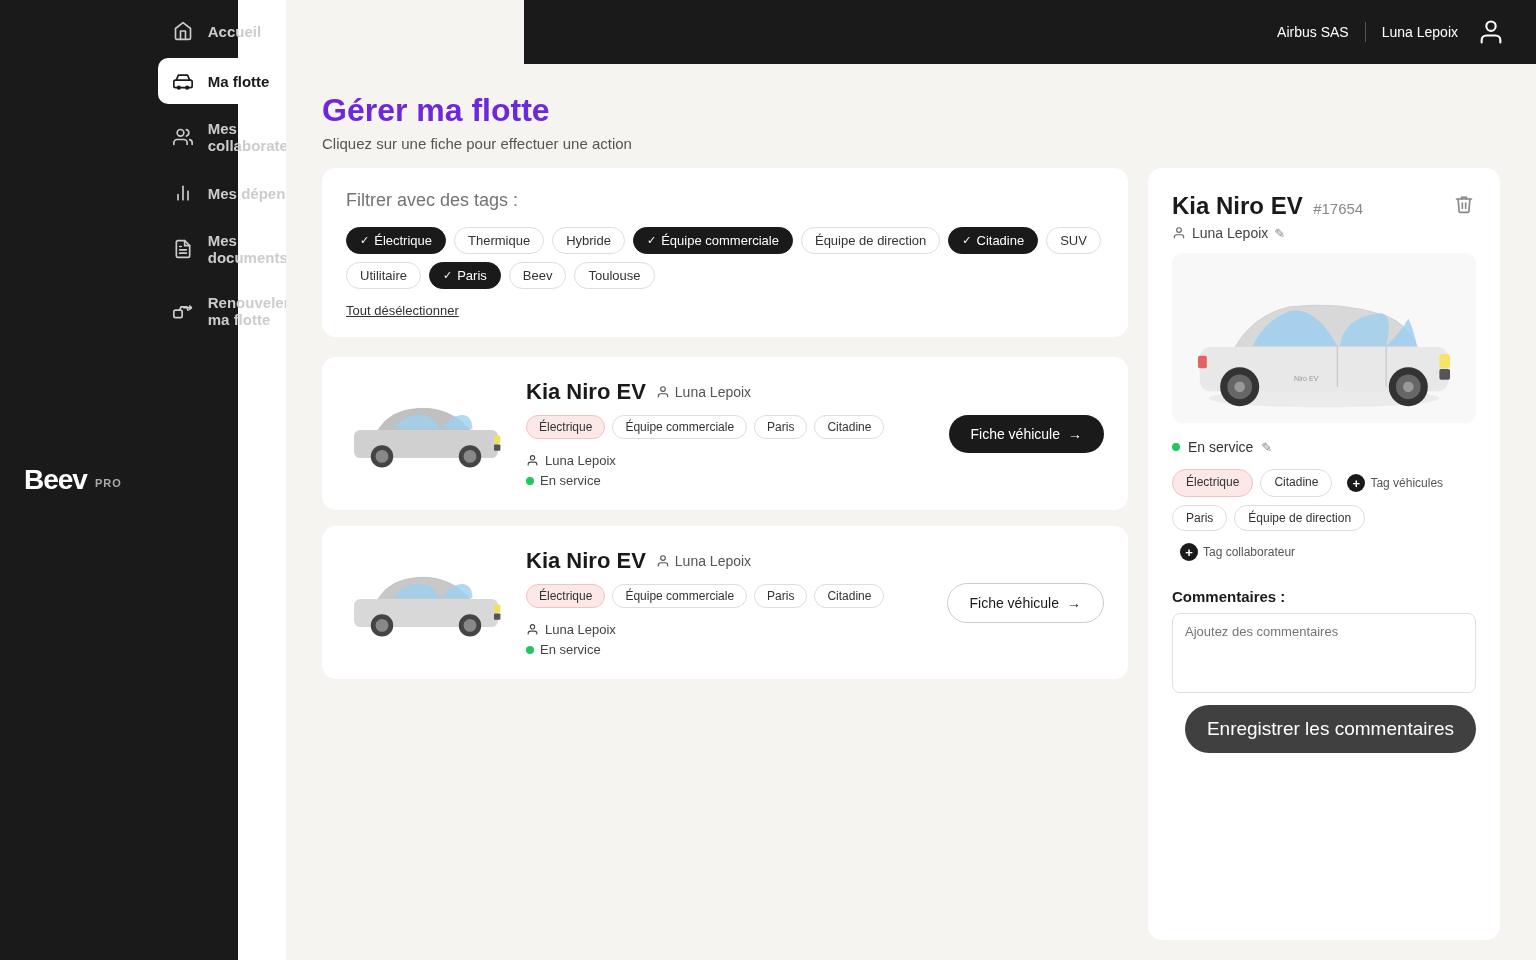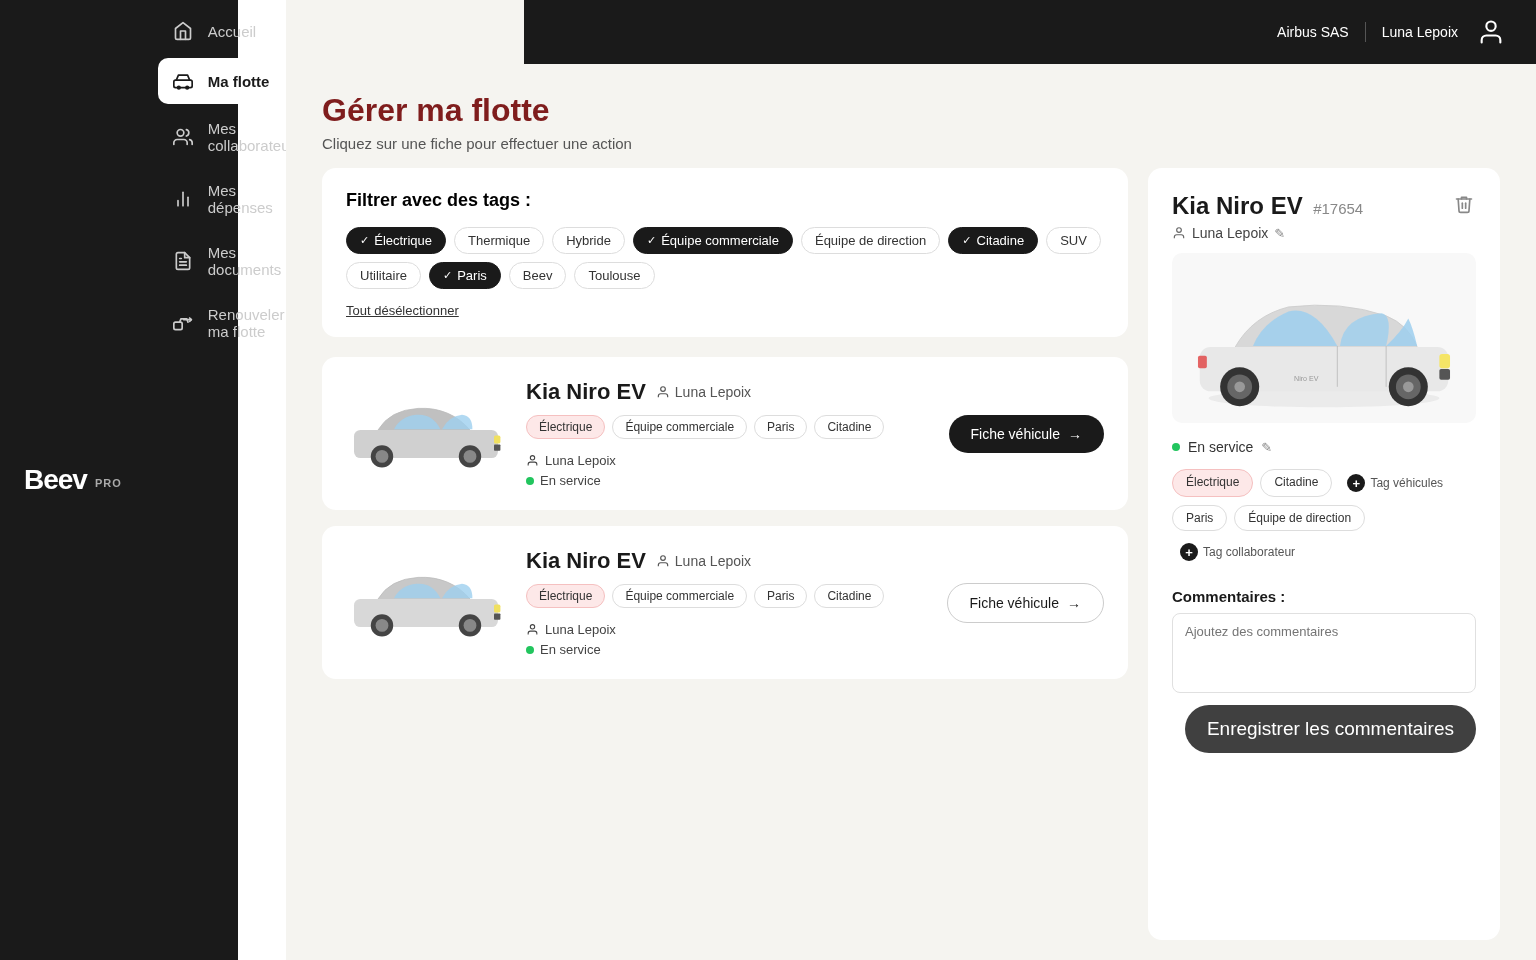--- a/index.html
+++ b/index.html
@@ -43,21 +43,21 @@
     }
     .nav-item {
       display: flex;
       align-items: center;
       gap: 14px;
       padding: 12px 14px;
       border-radius: 10px;
       cursor: pointer;
       color: #ccc;
       font-size: 15px;
-      font-weight: 400;
+      font-weight: 700;
       transition: background 0.15s;
     }
     .nav-item.active {
       background: #fff;
       color: #1a1a1a;
       font-weight: 600;
     }
     .nav-icon {
       width: 22px;
       height: 22px;
@@ -117,21 +117,21 @@
       padding-top: 64px;
     }
 
     .page-header {
       padding: 28px 36px 16px;
       background: #f5f4f0;
     }
     .page-title {
       font-size: 32px;
       font-weight: 700;
-      color: #7f1d1d;
+      color: #6d28d9;
       margin-bottom: 6px;
     }
     .page-subtitle {
       font-size: 15px;
       color: #555;
     }
 
     .content-area {
       display: flex;
       flex: 1;
@@ -151,22 +151,22 @@
 
     
     .filters-section {
       background: #fff;
       border-radius: 14px;
       padding: 22px 24px 18px;
       margin-bottom: 20px;
     }
     .filters-title {
       font-size: 18px;
-      font-weight: 700;
-      color: #000000;
+      font-weight: 400;
+      color: #737373;
       margin-bottom: 16px;
     }
     .filter-tags {
       display: flex;
       flex-wrap: wrap;
       gap: 8px;
       margin-bottom: 12px;
     }
     .tag {
       display: inline-flex;

